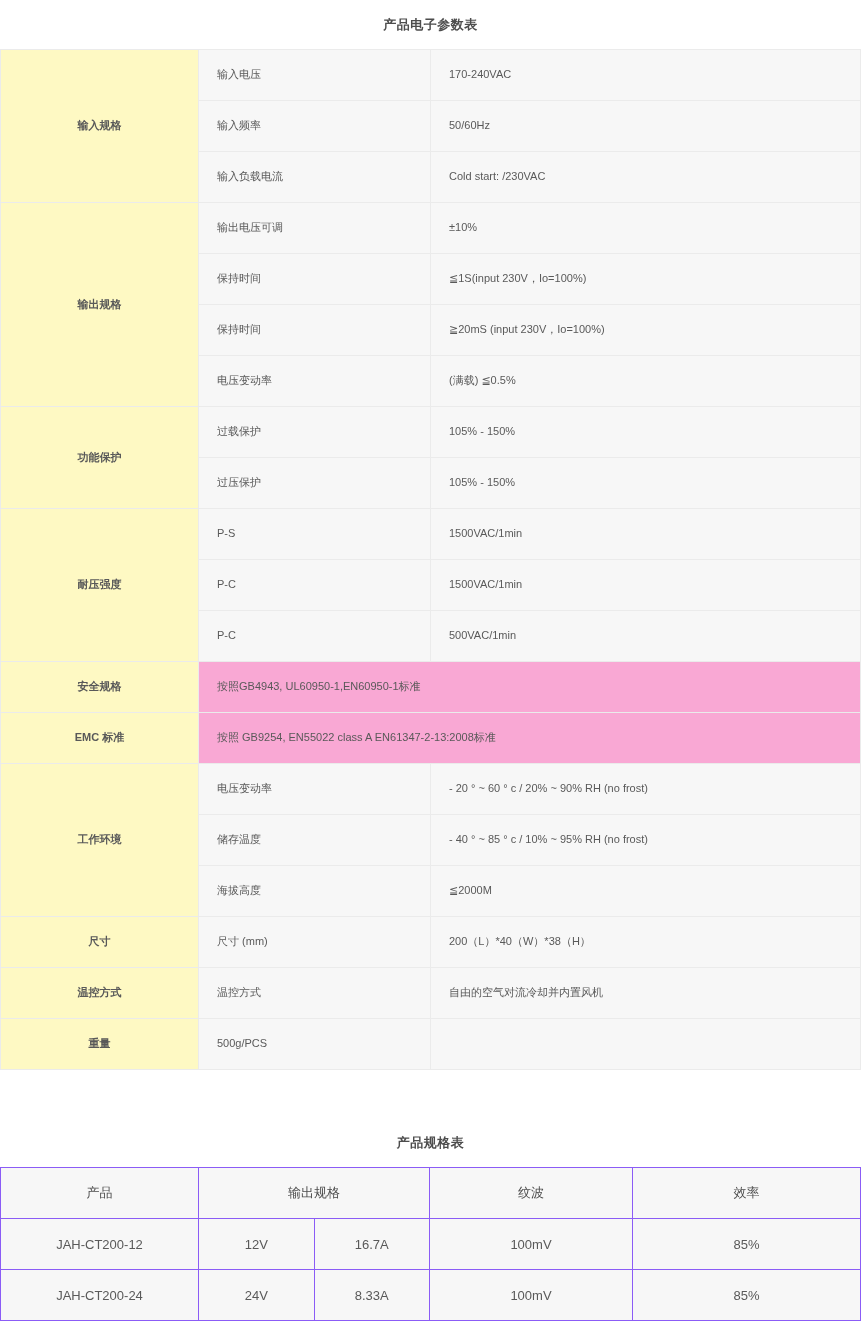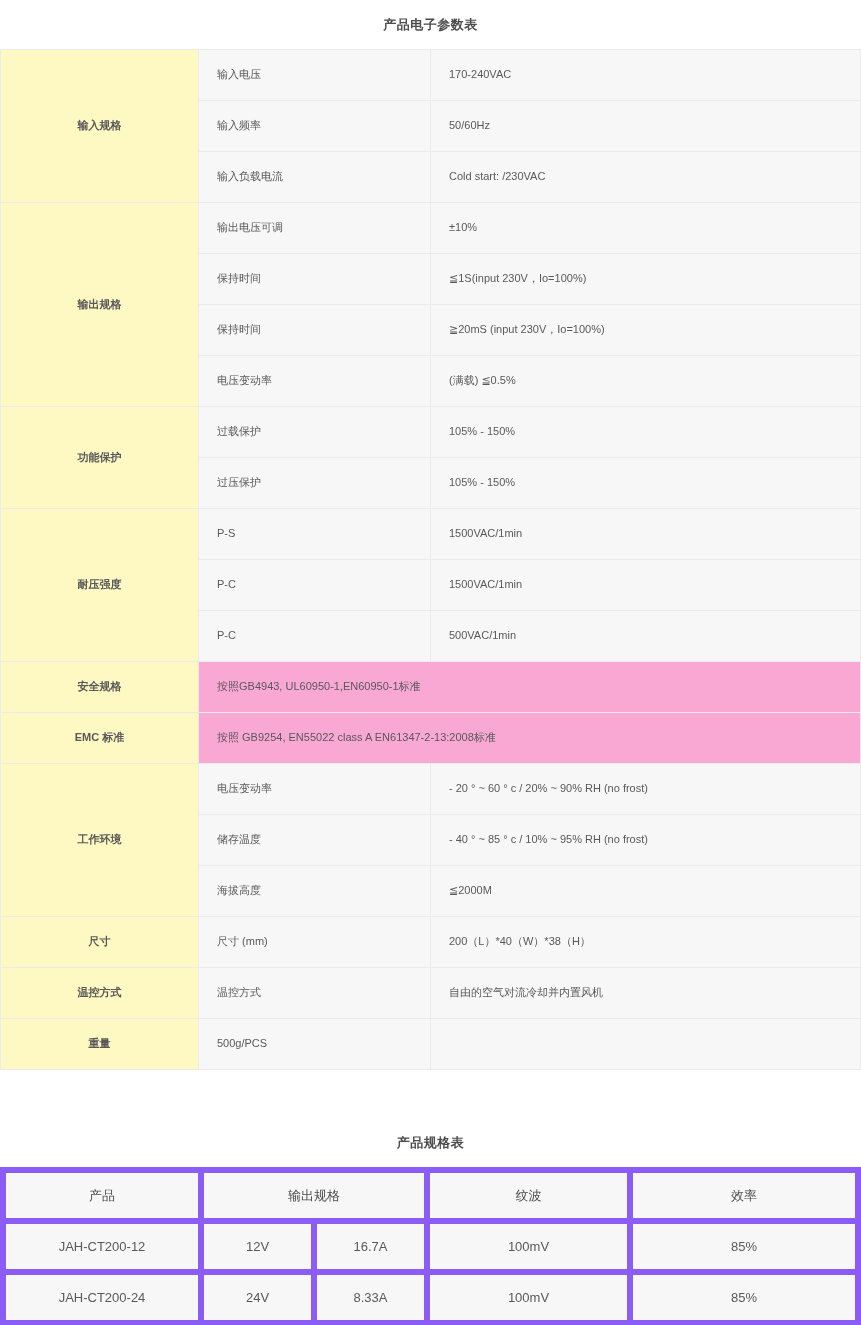--- a/index.html
+++ b/index.html
@@ -66,21 +66,21 @@
   .gap {
     height: 48px;
     background: #ffffff;
   }
   table.prod {
     width: 861px;
     border-collapse: collapse;
     table-layout: fixed;
   }
   table.prod td, table.prod th {
-    border: 6px solid #8b5cf6;
+    border: 1px solid #8b5cf6;
     height: 51px;
     text-align: center;
     vertical-align: middle;
     font-size: 13px;
     color: #595959;
     background: #f7f7f7;
     font-weight: normal;
   }
   table.prod th {
     color: #4d4d4d;

